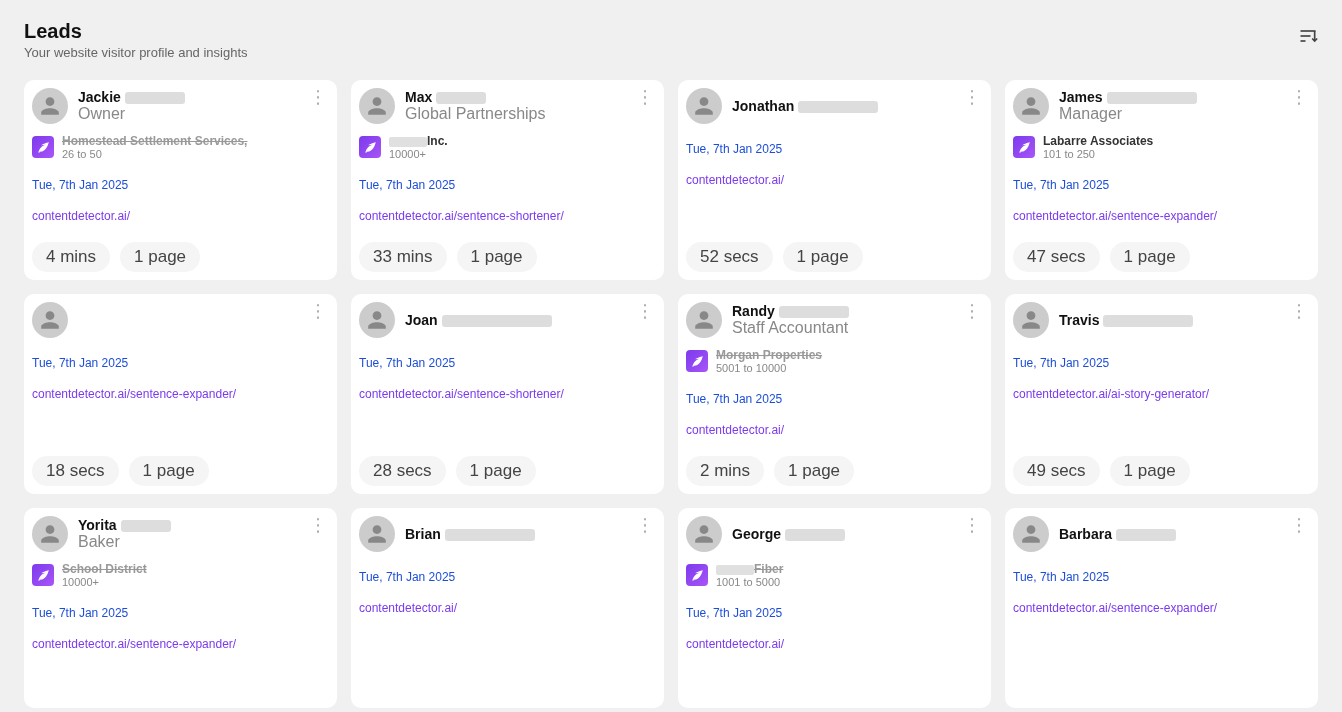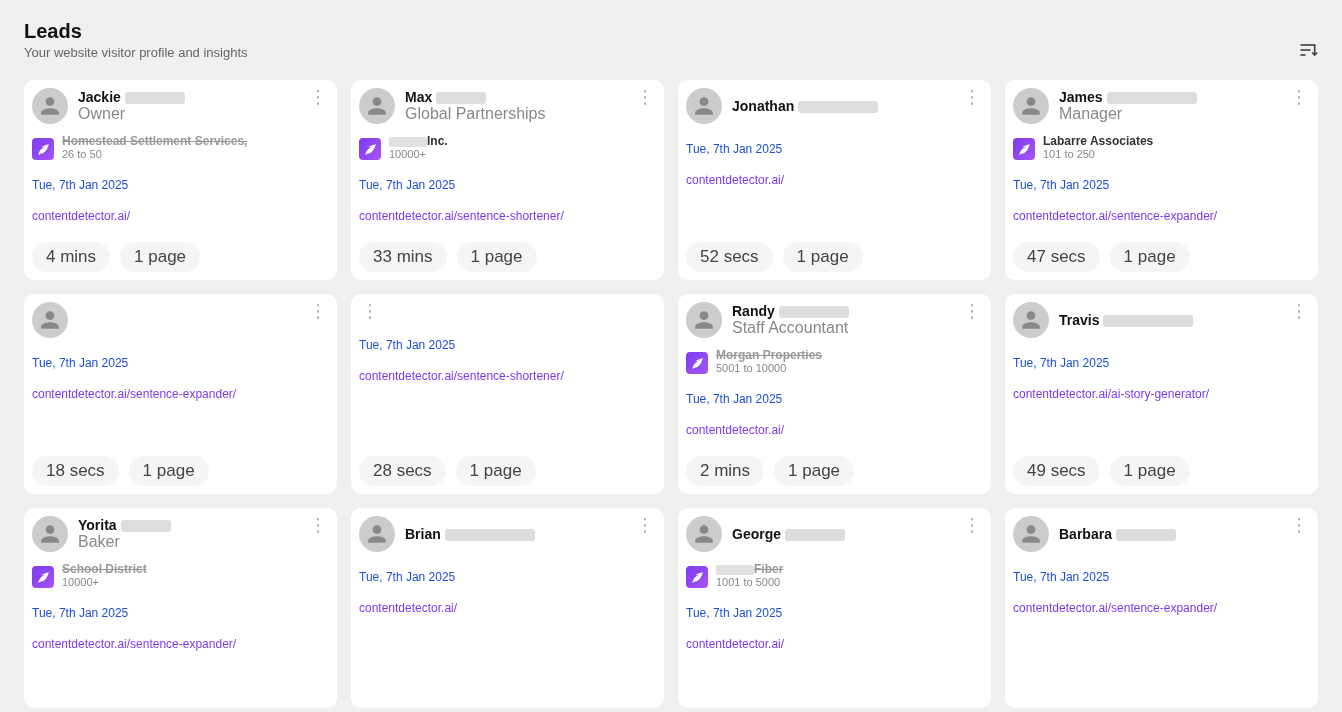--- a/index.html
+++ b/index.html
@@ -7,21 +7,21 @@
       font-family: -apple-system, BlinkMacSystemFont, 'Segoe UI', sans-serif;
       background: #f0f0f0;
       min-height: 712px;
       padding: 20px 24px;
       color: #222;
     }
     .page-header {
       margin-bottom: 20px;
       display: flex;
       justify-content: space-between;
-      align-items: flex-end;
+      align-items: flex-start;
     }
     .page-title {
       font-size: 20px;
       font-weight: 700;
       color: #111;
     }
     .page-subtitle {
       font-size: 13px;
       color: #666;
       margin-top: 2px;
@@ -89,21 +89,21 @@
       border: none;
       cursor: pointer;
       color: #aaa;
       font-size: 18px;
       line-height: 1;
       padding: 0 2px;
       flex-shrink: 0;
     }
     .card-company {
       display: flex;
-      align-items: flex-end;
+      align-items: center;
       gap: 8px;
       margin-top: 4px;
     }
     .company-logo {
       width: 22px;
       height: 22px;
       border-radius: 4px;
       background: linear-gradient(135deg, #7c3aed, #a855f7);
       display: flex;
       align-items: center;
@@ -342,20 +342,33 @@
     <div class="card-date">Tue, 7th Jan 2025</div>
     <a class="card-link" href="#">contentdetector.ai/sentence-expander/</a>
 
     <div class="card-footer">
       <span class="card-stat">18 secs</span>
       <span class="card-stat">1 page</span>
     </div>
   </div>
     <div class="card">
     <div class="card-header">
+      <div class="card-user">
+        <div class="avatar">
+            <svg viewBox="0 0 24 24" xmlns="http://www.w3.org/2000/svg">
+              <path d="M12 12c2.7 0 4.8-2.1 4.8-4.8S14.7 2.4 12 2.4 7.2 4.5 7.2 7.2 9.3 12 12 12zm0 2.4c-3.2 0-9.6 1.6-9.6 4.8v2.4h19.2v-2.4c0-3.2-6.4-4.8-9.6-4.8z"></path>
+            </svg>
+          </div>
+        <div class="user-info">
+          <div class="user-name">
+            Joan<span class="name-blur" style="width:110px;"></span>
+          </div>
+
+        </div>
+      </div>
       <button class="more-btn">⋮</button>
     </div>
 
     <div class="card-date">Tue, 7th Jan 2025</div>
     <a class="card-link" href="#">contentdetector.ai/sentence-shortener/</a>
 
     <div class="card-footer">
       <span class="card-stat">28 secs</span>
       <span class="card-stat">1 page</span>
     </div>

